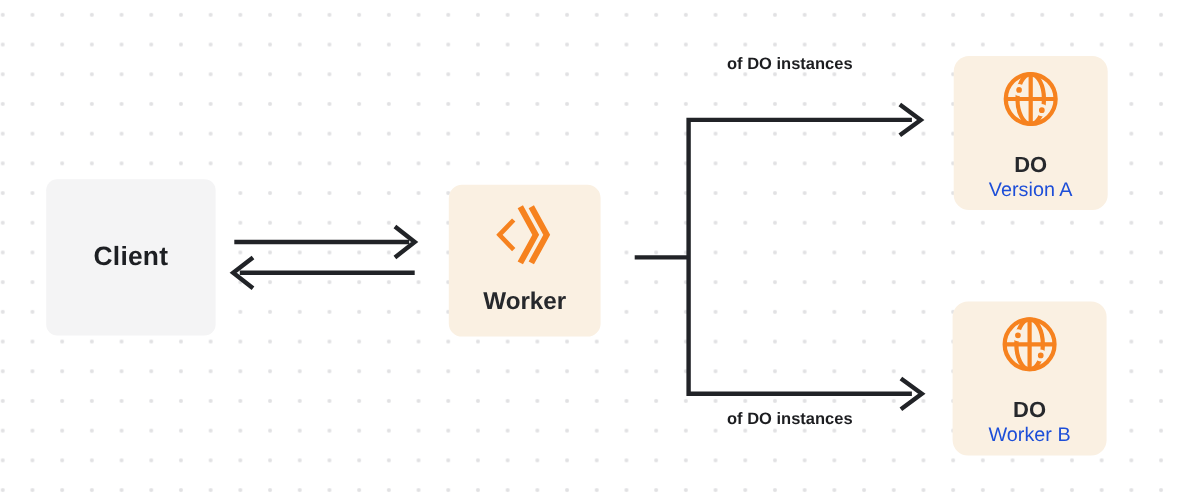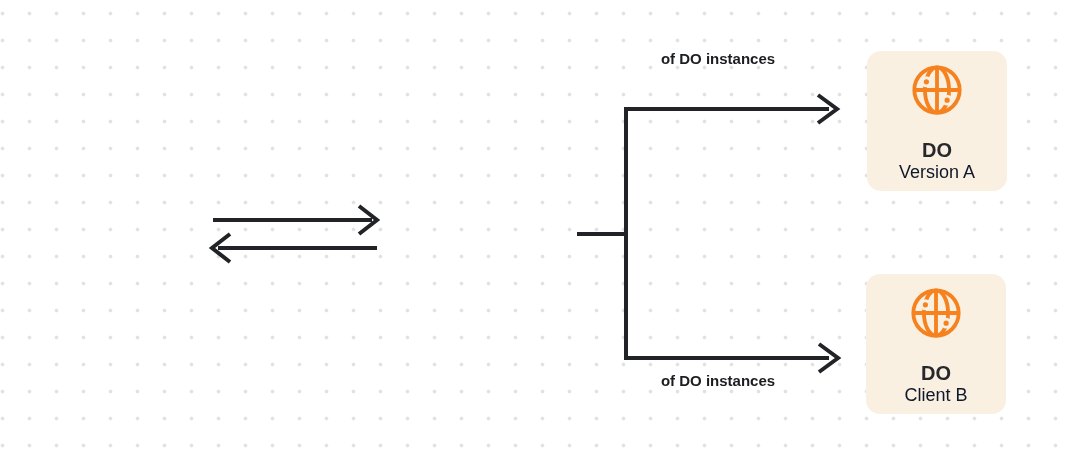--- a/index.html
+++ b/index.html
@@ -28,21 +28,21 @@
     justify-content:flex-start;padding-top:18px;
   }
   .node-worker .node-label{font-size:22px;font-weight:700;margin-top:18px;color:#26282c;}
   .node-do{
     width:140px;height:140px;background:#faf0e2;border-radius:14px;
     justify-content:flex-start;padding-top:12px;
   }
   .node-do-a{left:867px;top:51px;}
   .node-do-b{left:866px;top:274px;}
   .do-title{font-size:20px;font-weight:700;margin-top:22px;line-height:22px;color:#26282c;}
-  .do-subtitle{font-size:18px;font-weight:400;line-height:22px;color:#0f172a;}
+  .do-subtitle{font-size:18px;font-weight:400;line-height:22px;color:#1d4ed8;}
   .edge-label{
     position:absolute;width:260px;text-align:center;
     font-size:15px;font-weight:700;line-height:20px;color:#1c1d20;
   }
   .edge-label-top{left:588px;top:49px;}
   .edge-label-bottom{left:588px;top:371px;}
   .icon{display:block;}
 </style>
 </head>
 <body>
@@ -53,21 +53,34 @@
     <path d="M213 220 H372"></path>
     <path d="M359 206 L377 220 L359 234"></path>
     <path d="M377 248 H218"></path>
     <path d="M230 234 L212 248 L230 262"></path>
     <path d="M577 234 H626"></path>
     <path d="M829 109 H626 V358 H829"></path>
     <path d="M818 95 L837 109 L818 123"></path>
     <path d="M819 344 L838 358 L819 372"></path>
   </svg>
 
+  <div class="node node-client">
+    <span class="node-label">Client</span>
+  </div>
 
+  <div class="node node-worker">
+    <svg class="icon" width="52" height="57" viewBox="0 0 52 57" aria-hidden="true">
+      <g fill="none" stroke="#F6821F" stroke-linejoin="miter" stroke-linecap="butt">
+        <polyline points="16,14 3,27.5 16,41" stroke-width="4.2"></polyline>
+        <polyline points="22,2 36,27.5 22,53" stroke-width="5.5"></polyline>
+        <polyline points="32,2 46,27.5 32,53" stroke-width="5.5"></polyline>
+      </g>
+    </svg>
+    <span class="node-label">Worker</span>
+  </div>
 
   <div class="node node-do node-do-a">
     <svg class="icon" width="54" height="54" viewBox="0 0 56 56" aria-hidden="true">
       <g fill="none" stroke="#F6821F" stroke-width="4">
         <circle cx="28" cy="28" r="23.5"></circle>
         <path d="M28 4.5 L28 51.5"></path>
         <path d="M4.5 28 L51.5 28"></path>
         <path d="M28 4.5 A12.5 23.5 0 0 0 28 51.5"></path>
         <path d="M28 4.5 A12.5 23.5 0 0 1 28 51.5"></path>
       </g>
@@ -84,21 +97,21 @@
         <circle cx="28" cy="28" r="23.5"></circle>
         <path d="M28 4.5 L28 51.5"></path>
         <path d="M4.5 28 L51.5 28"></path>
         <path d="M28 4.5 A12.5 23.5 0 0 0 28 51.5"></path>
         <path d="M28 4.5 A12.5 23.5 0 0 1 28 51.5"></path>
       </g>
       <circle cx="17" cy="19.5" r="4.2" fill="#F6821F" stroke="#faf0e2" stroke-width="3"></circle>
       <circle cx="38.5" cy="38.5" r="4.2" fill="#F6821F" stroke="#faf0e2" stroke-width="3"></circle>
     </svg>
     <span class="do-title">DO</span>
-    <span class="do-subtitle">Client B</span>
+    <span class="do-subtitle">Worker B</span>
   </div>
 
   <div class="edge-label edge-label-top">
     <div>of DO instances</div>
   </div>
 
   <div class="edge-label edge-label-bottom">
     <div>of DO instances</div>
   </div>
 

